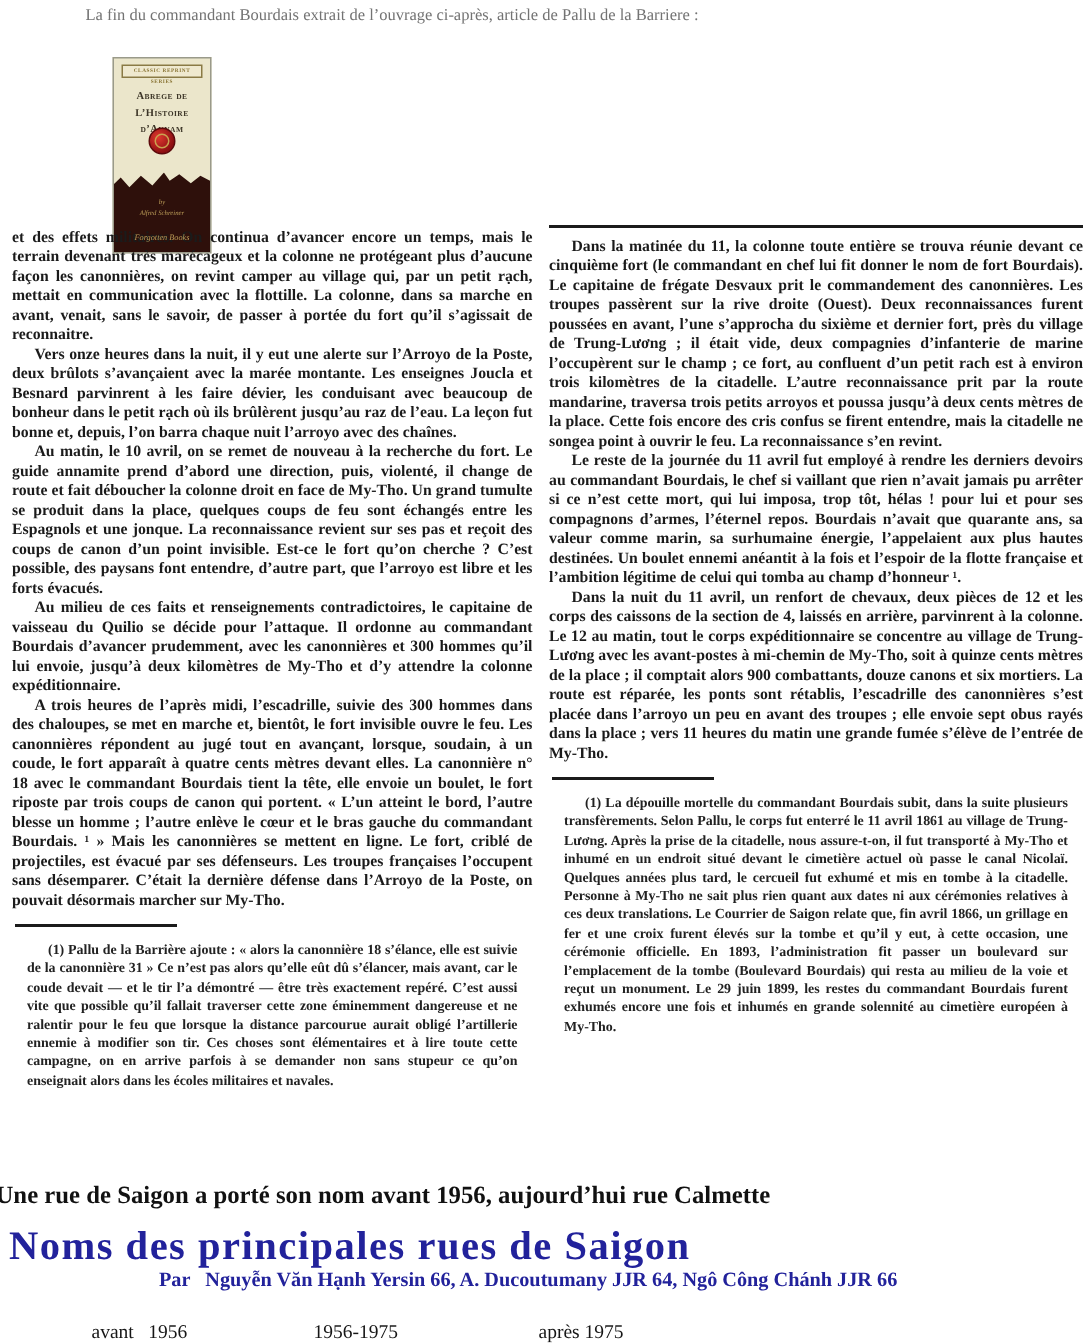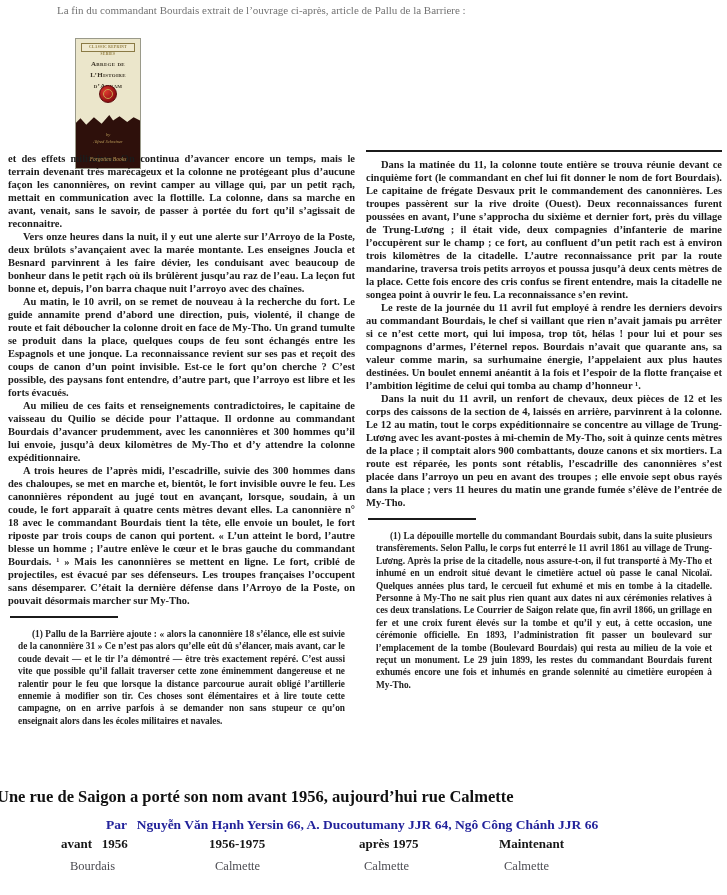--- a/index.html
+++ b/index.html
@@ -84,21 +84,21 @@
     margin:0;line-height:1.05;
   }
   .streets-byline{
     margin:1px 12px 0 100px;font-size:13.5px;font-weight:700;color:#22229b;
     white-space:pre-wrap;
   }
   .street-row{
     display:grid;grid-template-columns:148px 150px 140px 1fr;
     padding-left:55px;box-sizing:border-box;
   }
-  .street-row.head{margin-top:3px;font-size:13px;font-weight:700;color:#161616;}
+  .street-row.head{margin-top:19px;font-size:13px;font-weight:400;color:#161616;}
   .street-row.data{margin-top:7px;font-size:12.5px;color:#4c4c52;padding-left:64px;
     grid-template-columns:145px 149px 140px 1fr;}
   .street-cell{white-space:pre-wrap;}
 </style>
 </head>
 <body>
 
 <div class="doc-title">La fin du commandant Bourdais extrait de l’ouvrage ci-après, article de Pallu de la Barriere :</div>
 
 <div class="cover">
@@ -134,26 +134,26 @@
       <p class="para">Le reste de la journée du 11 avril fut employé à rendre les derniers devoirs au commandant Bourdais, le chef si vaillant que rien n’avait jamais pu arrêter si ce n’est cette mort, qui lui imposa, trop tôt, hélas ! pour lui et pour ses compagnons d’armes, l’éternel repos. Bourdais n’avait que quarante ans, sa valeur comme marin, sa surhumaine énergie, l’appelaient aux plus hautes destinées. Un boulet ennemi anéantit à la fois et l’espoir de la flotte française et l’ambition légitime de celui qui tomba au champ d’honneur ¹.</p>
       <p class="para">Dans la nuit du 11 avril, un renfort de chevaux, deux pièces de 12 et les corps des caissons de la section de 4, laissés en arrière, parvinrent à la colonne. Le 12 au matin, tout le corps expéditionnaire se concentre au village de Trung-Lương avec les avant-postes à mi-chemin de My-Tho, soit à quinze cents mètres de la place ; il comptait alors 900 combattants, douze canons et six mortiers. La route est réparée, les ponts sont rétablis, l’escadrille des canonnières s’est placée dans l’arroyo un peu en avant des troupes ; elle envoie sept obus rayés dans la place ; vers 11 heures du matin une grande fumée s’élève de l’entrée de My-Tho.</p>
     </div>
   <hr class="footnote-rule">
   <p class="footnote">(1) La dépouille mortelle du commandant Bourdais subit, dans la suite plusieurs transfèrements. Selon Pallu, le corps fut enterré le 11 avril 1861 au village de Trung-Lương. Après la prise de la citadelle, nous assure-t-on, il fut transporté à My-Tho et inhumé en un endroit situé devant le cimetière actuel où passe le canal Nicolaï. Quelques années plus tard, le cercueil fut exhumé et mis en tombe à la citadelle. Personne à My-Tho ne sait plus rien quant aux dates ni aux cérémonies relatives à ces deux translations. Le Courrier de Saigon relate que, fin avril 1866, un grillage en fer et une croix furent élevés sur la tombe et qu’il y eut, à cette occasion, une cérémonie officielle. En 1893, l’administration fit passer un boulevard sur l’emplacement de la tombe (Boulevard Bourdais) qui resta au milieu de la voie et reçut un monument. Le 29 juin 1899, les restes du commandant Bourdais furent exhumés encore une fois et inhumés en grande solennité au  cimetière européen à My-Tho.</p>
 </div>
 
 <div class="caption">Une rue de Saigon a porté son nom avant 1956, aujourd’hui rue Calmette</div>
 
 <div class="streets">
+  <h1 class="streets-heading">Noms des principales rues de Saigon</h1>
   <div class="streets-byline">Par   Nguyễn Văn Hạnh Yersin 66, A. Ducoutumany JJR 64, Ngô Công Chánh JJR 66</div>
   <div class="street-row head">
       <span class="street-cell">avant   1956</span>
       <span class="street-cell">1956-1975</span>
       <span class="street-cell">après 1975</span>
-      <span class="street-cell">Maintenant</span>
     </div>
   <div>
       <div class="street-row data">
       <span class="street-cell">Bourdais</span>
       <span class="street-cell">Calmette</span>
       <span class="street-cell">Calmette</span>
       <span class="street-cell">Calmette</span>
     </div>
     </div>
 </div>

